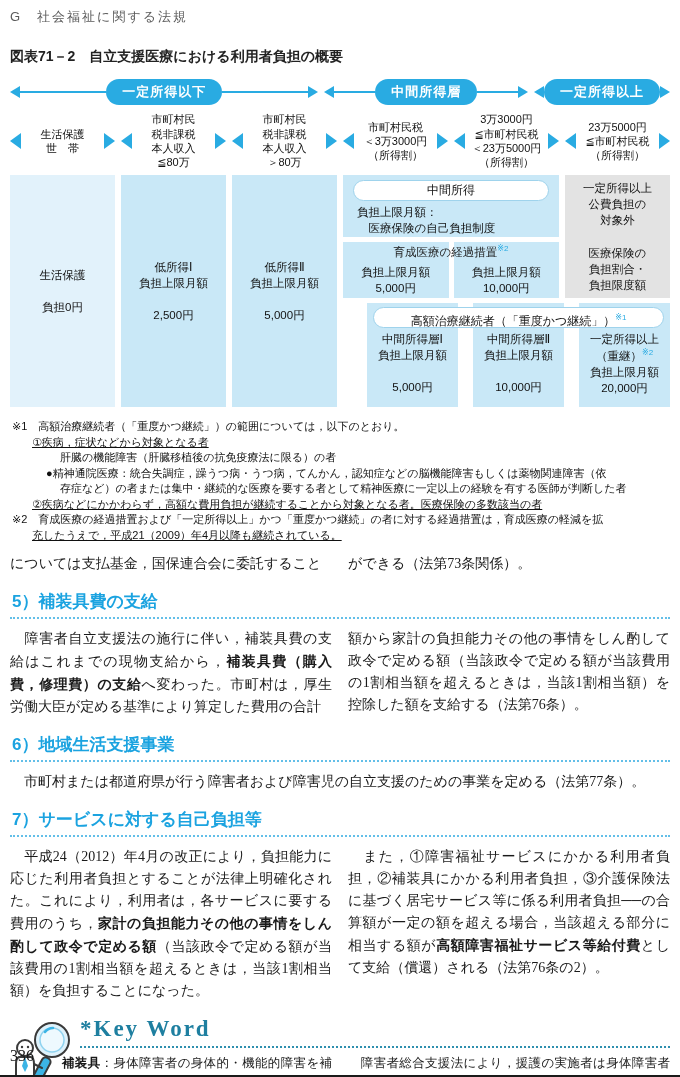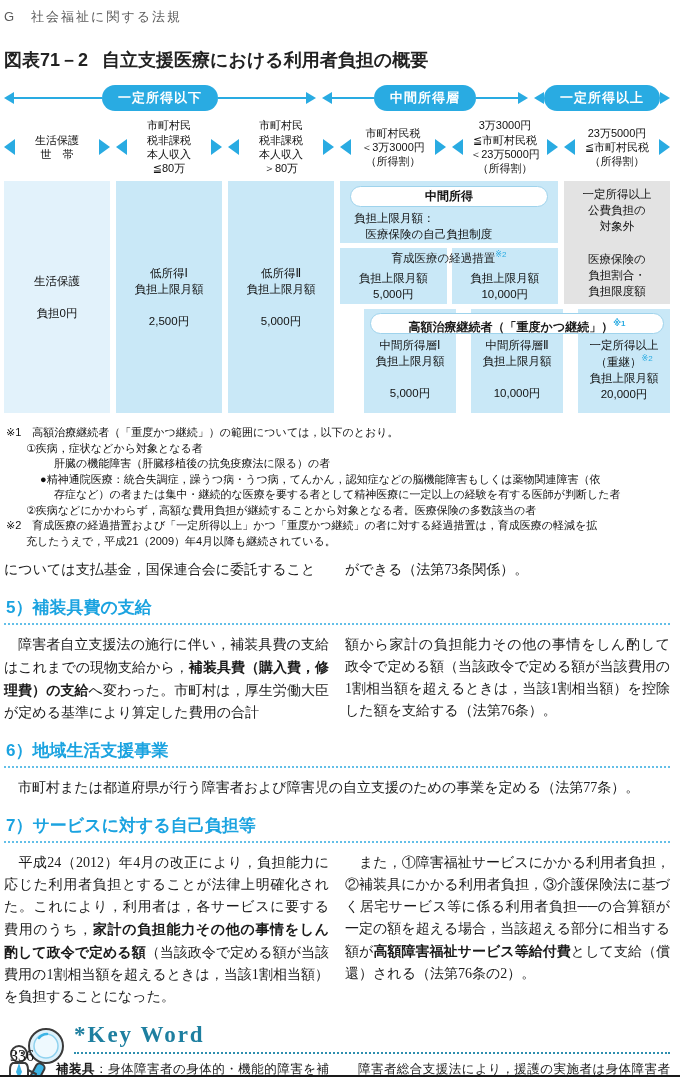--- a/index.html
+++ b/index.html
@@ -1,23 +1,23 @@
 <!DOCTYPE html>
 <html><head>
 <meta charset="utf-8">
 <style>
   html,body{margin:0;padding:0;background:#fff;}
   body{width:680px;height:1077px;position:relative;overflow:hidden;
        font-family:"Liberation Sans","DejaVu Sans",sans-serif;color:#1a1a1a;}
-  .page{position:relative;width:680px;height:1077px;padding:8px 10px 0 4px;box-sizing:border-box;border-radius:20px;}
+  .page{position:relative;width:680px;height:1077px;padding:8px 10px 0 10px;box-sizing:border-box;border-radius:20px;}
   .pre{white-space:pre-line;}
   
   .running-head{font-size:13px;color:#5a5a5a;letter-spacing:2px;}
   
-  .fig-title{margin-top:22px;font-size:18px;font-weight:bold;color:#222;}
+  .fig-title{margin-top:22px;font-size:14px;font-weight:bold;color:#222;}
   .fig-title .num{margin-right:14px;}
   
   .figure{margin-top:12px;}
   .grid6{display:grid;grid-template-columns:repeat(6,1fr);column-gap:6px;}
   
   .bands{margin-bottom:4px;}
   .band{display:flex;align-items:center;height:28px;}
   .b-span3{grid-column:1/4;}
   .b-span2{grid-column:4/6;}
   .b-span1{grid-column:6/7;}
@@ -36,36 +36,36 @@
   .tr-r{width:0;height:0;border-style:solid;border-width:8px 0 8px 11px;
         border-color:transparent transparent transparent #29abe2;}
   
   .boxes{margin-top:3px;grid-template-rows:auto auto;row-gap:5px;}
   .bx{background:#c9e8f7;font-size:11.5px;line-height:1.4;text-align:center;color:#111;}
   .bx-light{background:#e2f2fb;}
   .tall{grid-row:1/3;display:flex;align-items:center;justify-content:center;padding:6px 2px;}
   .mid-stack{grid-column:4/6;grid-row:1/2;display:flex;flex-direction:column;gap:5px;}
   .mid-income{height:62px;padding-top:5px;box-sizing:border-box;}
   .pill-white{background:#fff;border:1px solid #9fd3ec;border-radius:11px;height:19px;
-              line-height:19px;font-weight:bold;font-size:12px;margin:0 10px;}
+              line-height:19px;font-weight:normal;font-size:12px;margin:0 10px;}
   .mi-text{text-align:left;padding:3px 0 0 14px;font-size:11.5px;}
   .ikusei{position:relative;display:flex;gap:5px;height:56px;}
   .ik-head{position:absolute;top:2px;left:0;right:0;text-align:center;font-size:11.5px;z-index:2;}
   .ik-cell{flex:1;padding-top:22px;box-sizing:border-box;}
   .gray{grid-column:6/7;grid-row:1/2;background:#e3e3e3;display:flex;align-items:center;
         justify-content:center;padding:4px 2px;}
   .kogaku{grid-column:4/7;grid-row:2/3;position:relative;display:flex;gap:15px;height:104px;margin-left:24px;}
   .kg-pill{position:absolute;top:4px;left:6px;right:6px;z-index:2;text-align:center;margin:0;}
   .kg-cell{flex:1;padding-top:28px;box-sizing:border-box;font-size:11.5px;}
   .note{color:#29abe2;font-size:8px;vertical-align:super;}
   .blk{display:block;}
   
   .notes{margin-top:12px;font-size:11px;line-height:15.5px;color:#111;}
   .ind0{padding-left:2px;}
-  .ind1{padding-left:22px;}
+  .ind1{padding-left:22px;text-decoration:underline;}
   .ind2{padding-left:36px;}
   .ind3{padding-left:50px;}
   
   .serif{font-family:"Liberation Serif","DejaVu Serif",serif;}
   .cols{display:flex;gap:16px;}
   .col{flex:1;font-size:14px;line-height:22px;text-align:justify;}
   .cont{margin-top:10px;}
   .b{font-weight:bold;font-family:"Liberation Sans","DejaVu Sans",sans-serif;}
   .sec-head{margin-top:13px;margin-bottom:9px;color:#1ba3e0;font-size:17px;font-weight:bold;
             padding:2px 0 4px 2px;border-bottom:2px dotted #63bfe8;}

